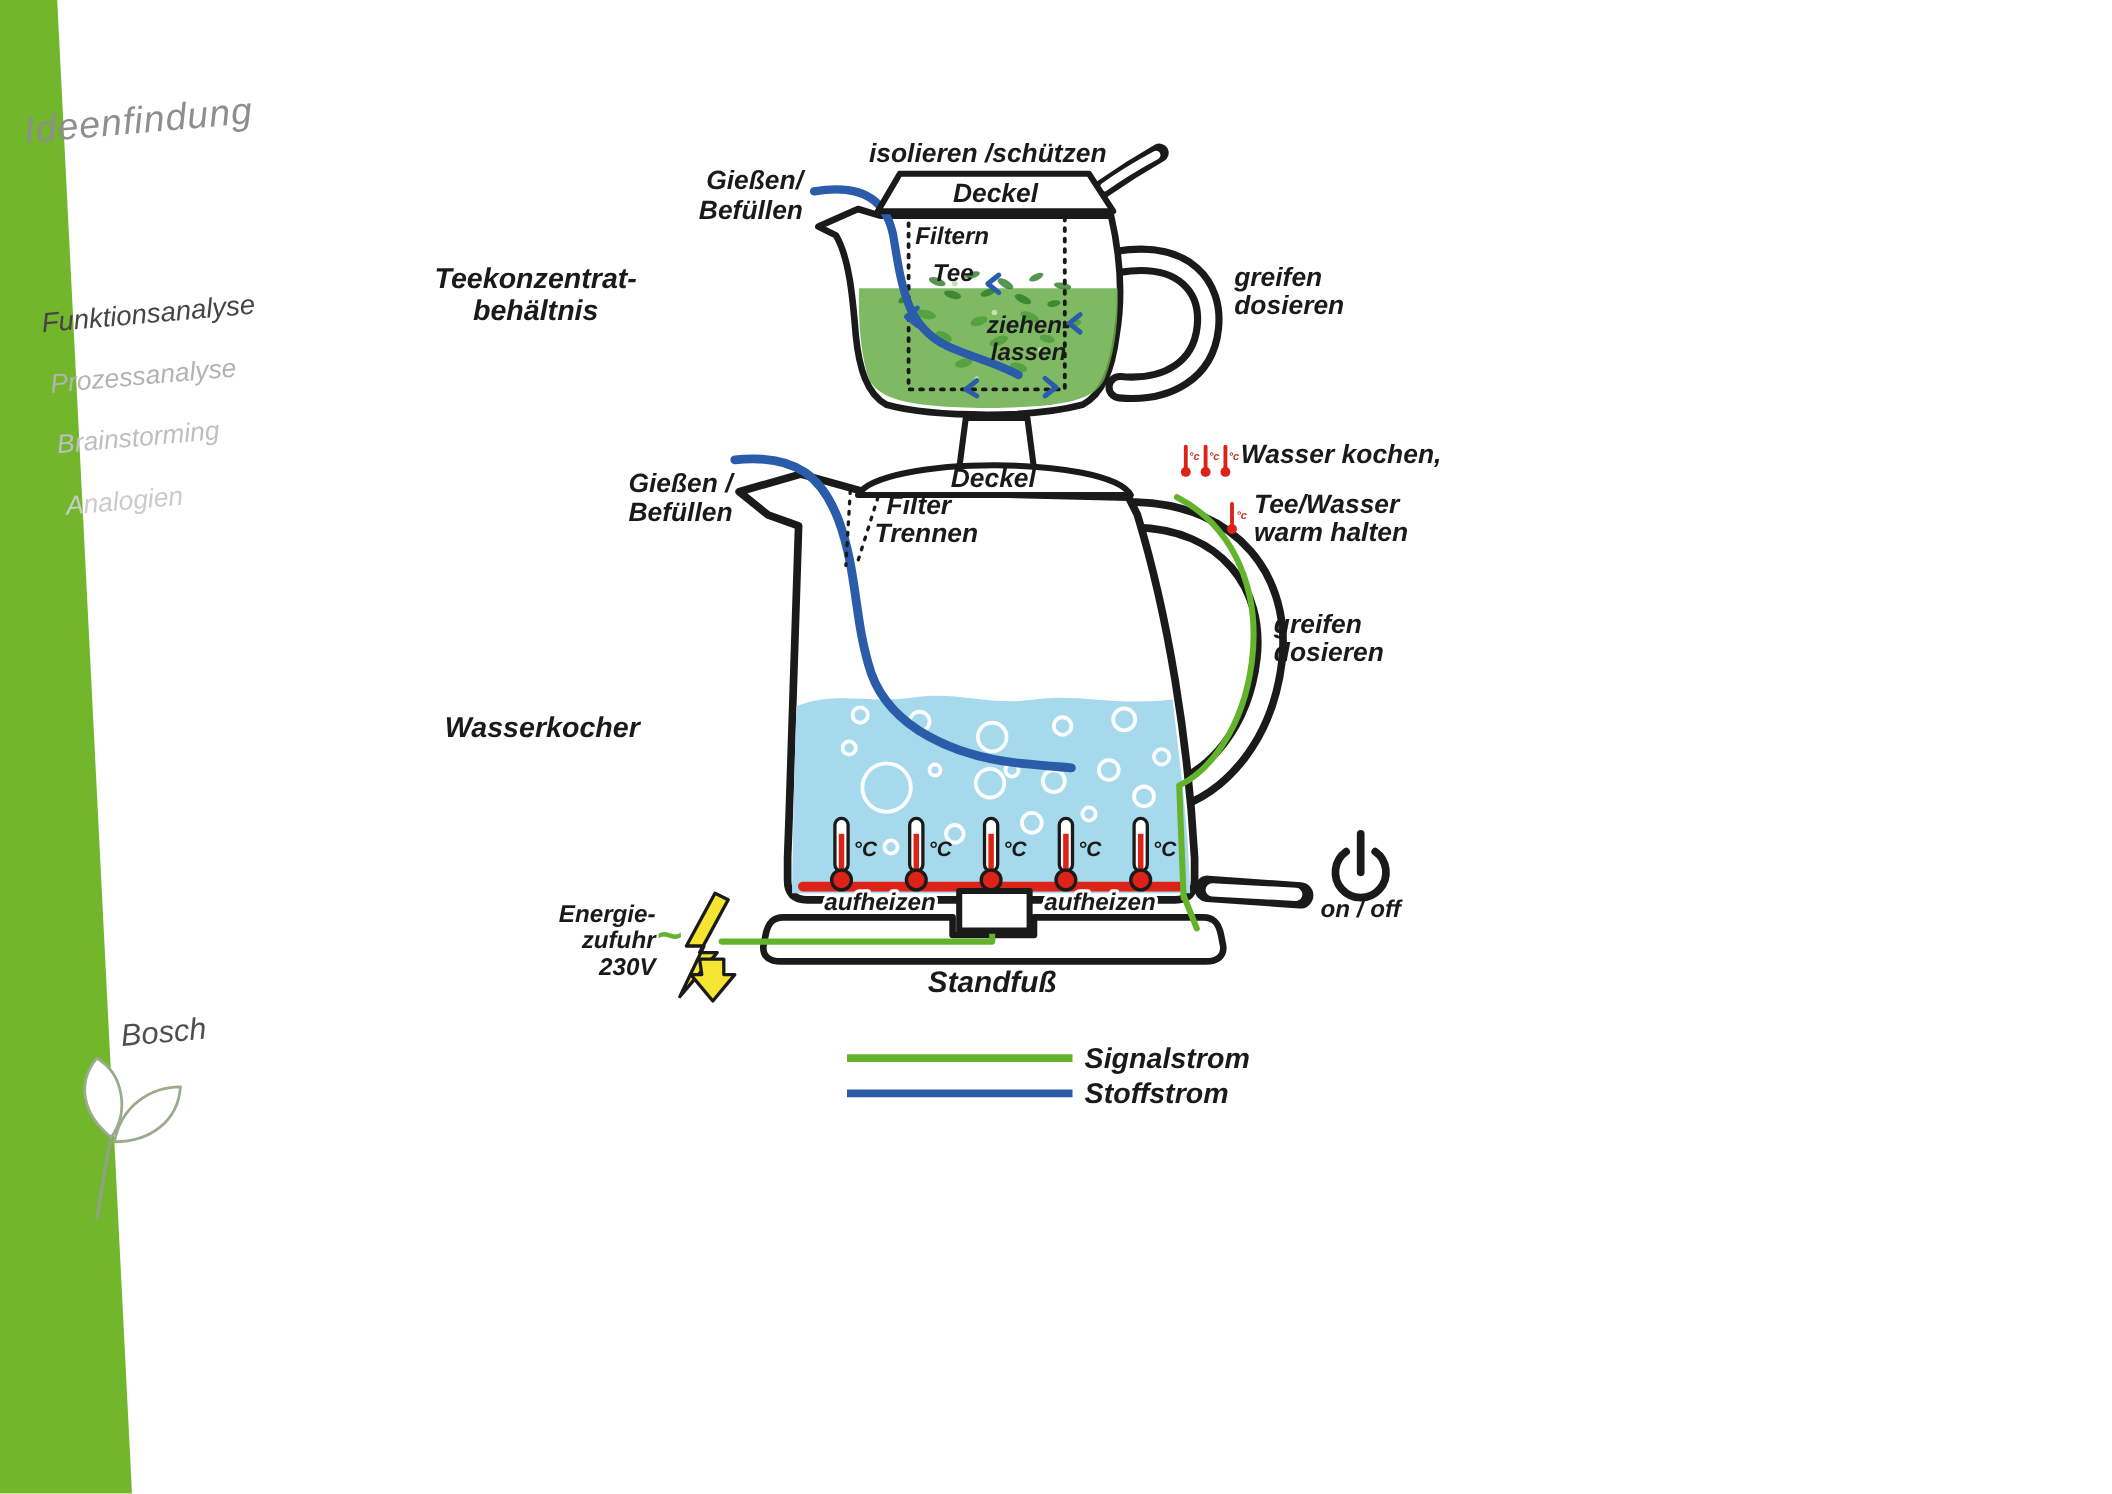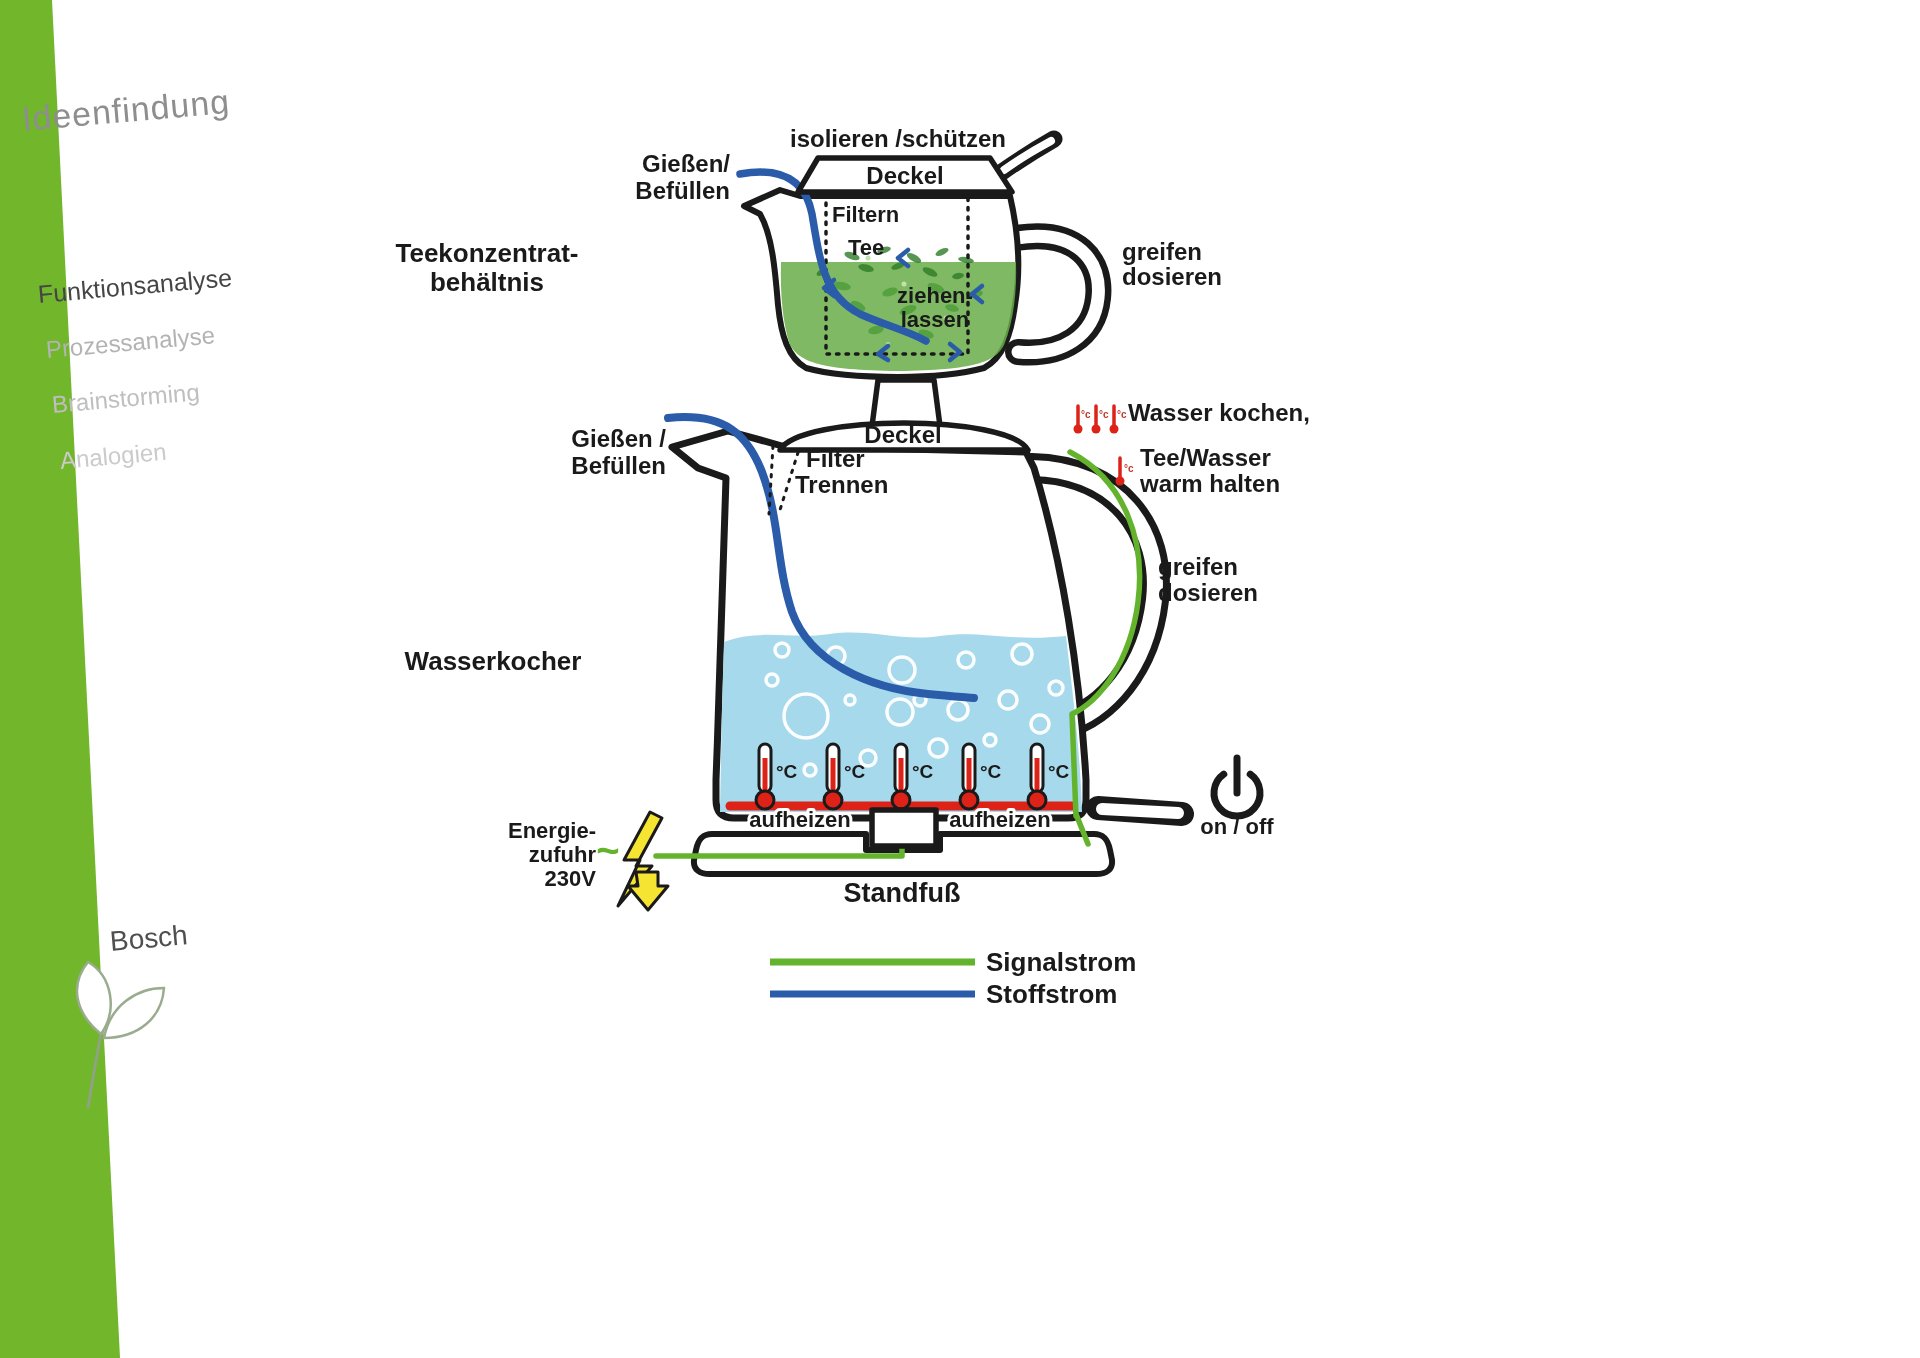--- a/index.html
+++ b/index.html
@@ -1,17 +1,17 @@
 <!DOCTYPE html>
 <html><head>
 <meta charset="utf-8">
 <style>
   html,body{margin:0;padding:0;background:#fff;}
   .stage{position:relative;width:1776px;height:1358px;background:#ffffff;overflow:hidden;
-         font-family:"Liberation Sans",sans-serif;}
+         font-family:"Liberation Sans",sans-serif;font-style:italic;}
   .stage svg{position:absolute;left:0;top:0;}
   .side-text{position:absolute;transform:rotate(-5deg);transform-origin:left center;white-space:nowrap;}
   .side-title{left:22px;top:100px;font-size:34px;letter-spacing:1px;color:#8e8e8e;}
   .nav-item{cursor:default;}
   .nav-0{left:38px;top:280px;font-size:25px;color:#454545;}
   .nav-1{left:46px;top:336px;font-size:24px;color:#b3b3b3;}
   .nav-2{left:52px;top:391px;font-size:24px;color:#bfbfbf;}
   .nav-3{left:60px;top:447px;font-size:24px;color:#cbcbcb;}
   .brand{left:110px;top:926px;font-size:28px;color:#4f4f4f;}
   text{font-family:"Liberation Sans",sans-serif;}

